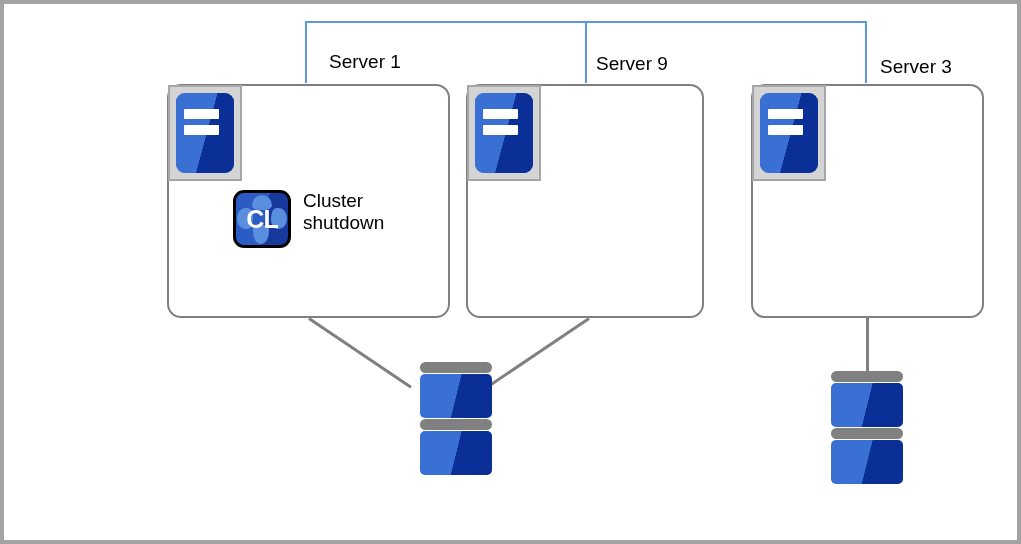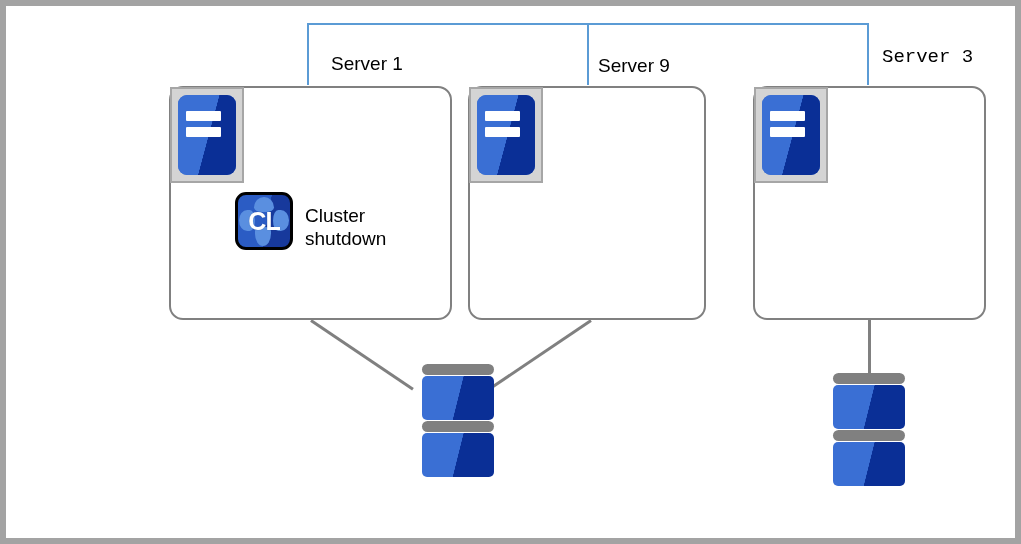--- a/index.html
+++ b/index.html
@@ -5,21 +5,21 @@
   html, body {
     margin: 0;
     padding: 0;
     background: #ffffff;
   }
   #canvas {
     position: relative;
     width: 1021px;
     height: 544px;
     background: #ffffff;
-    border: 6px solid #a3a3a3;
+    border: 4px solid #a3a3a3;
     box-sizing: border-box;
     font-family: "Liberation Sans", sans-serif;
     overflow: hidden;
   }
 
   
   .bracket-h {
     position: absolute;
     background: #5b9bd5;
     height: 2px;
@@ -79,21 +79,21 @@
     background: #ffffff;
     border-radius: 1px;
   }
   .server-icon-body .bar.b1 { top: 20%; }
   .server-icon-body .bar.b2 { top: 40%; }
 
   
   .cl-item {
     position: absolute;
     display: flex;
-    align-items: flex-end;
+    align-items: flex-start;
     gap: 12px;
     padding-left: 12px;
   }
   .cl-icon {
     position: relative;
     width: 58px;
     height: 58px;
     border-radius: 11px;
     border: 3px solid #000000;
     box-sizing: border-box;
@@ -190,21 +190,21 @@
 
   <div>
     <div class="bracket-h" style="left:301px; top:17px; width:562px;"></div>
     <div class="bracket-v" style="left:301px; top:17px; height:62px;"></div>
     <div class="bracket-v" style="left:581px; top:17px; height:62px;"></div>
     <div class="bracket-v" style="left:861px; top:17px; height:62px;"></div>
   </div>
 
   <div class="server-label" style="left:325px; top:48px;">Server 1</div>
   <div class="server-label" style="left:592px; top:50px;">Server 9</div>
-  <div class="server-label" style="left:876px; top:42px;font-family:Liberation Mono, monospace;">Server 3</div>
+  <div class="server-label" style="left:876px; top:53px;">Server 3</div>
 
   <div class="conn" style="left:305px; top:313px; width:123px; height:3px; transform: rotate(34deg);"></div>
 
   <div class="conn" style="left:585px; top:313px; width:123px; height:3px; transform: rotate(146deg);"></div>
 
   <div class="conn" style="left:862px; top:313px; width:3px; height:58px; transform:none;"></div>
 
   <div class="server-box" style="left:163px; top:80px; width:283px; height:234px;">
   </div>
   <div class="server-icon" style="left:164px; top:81px;">

